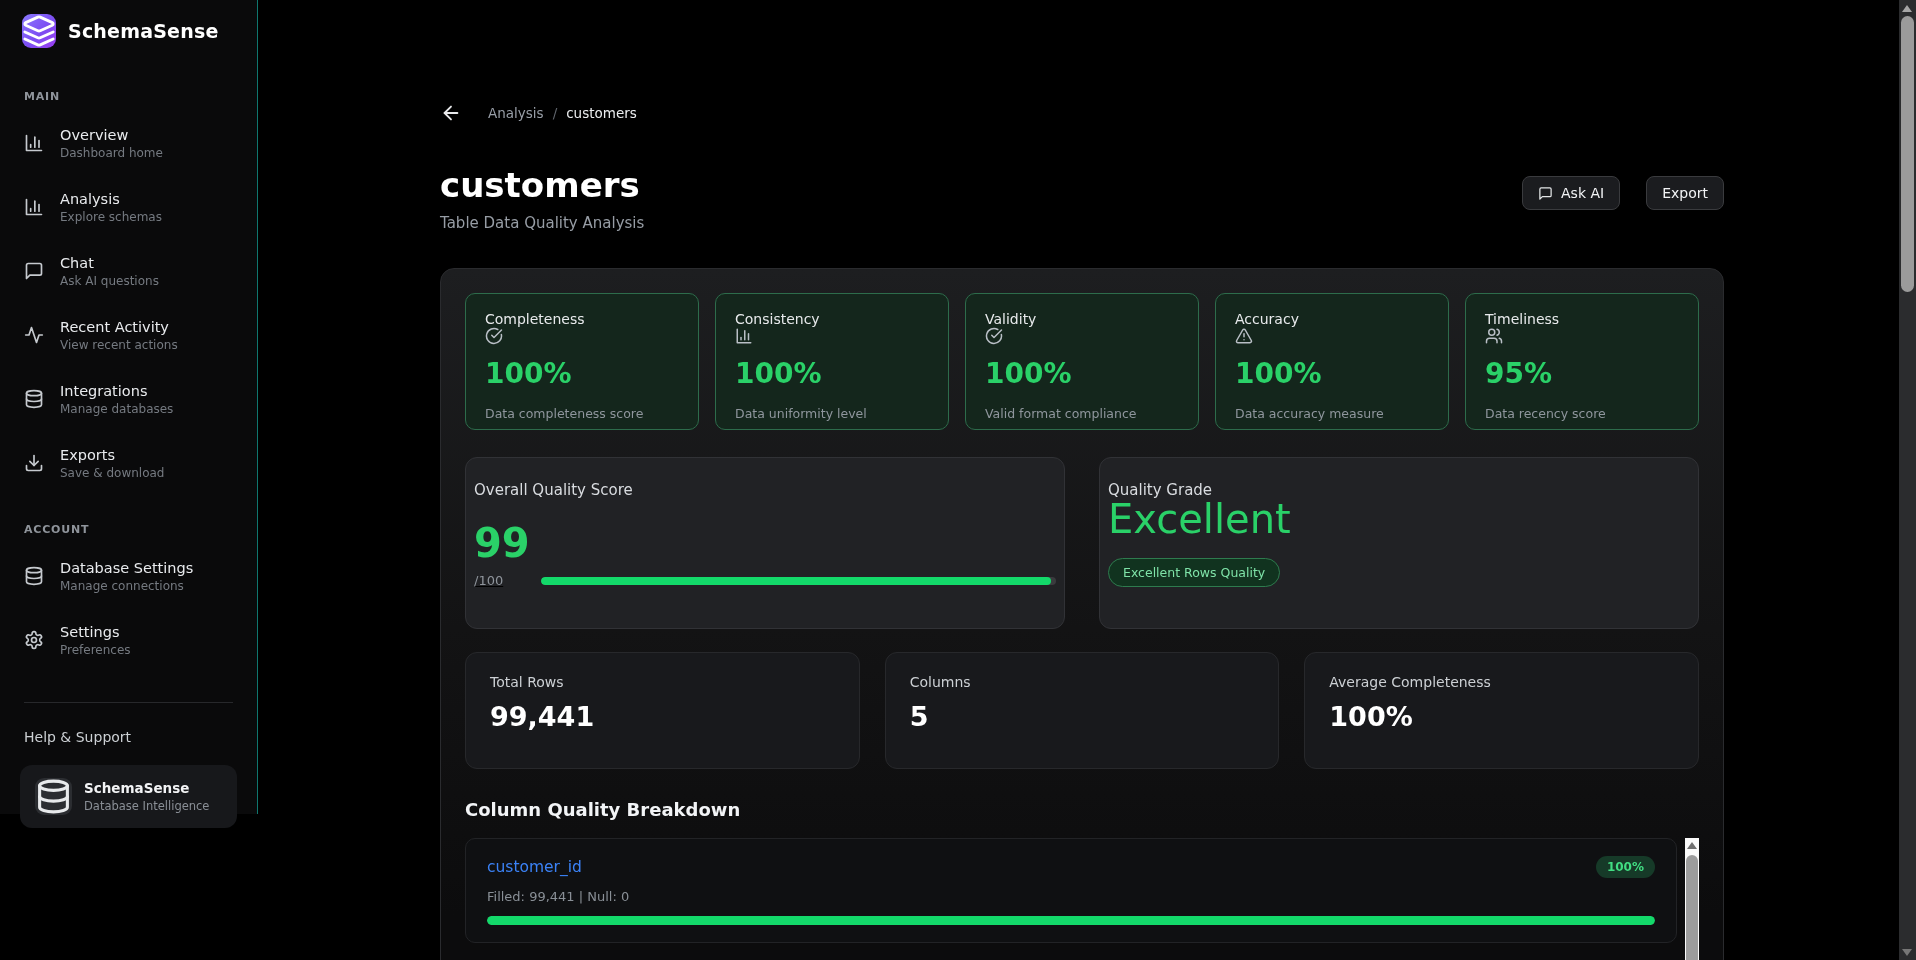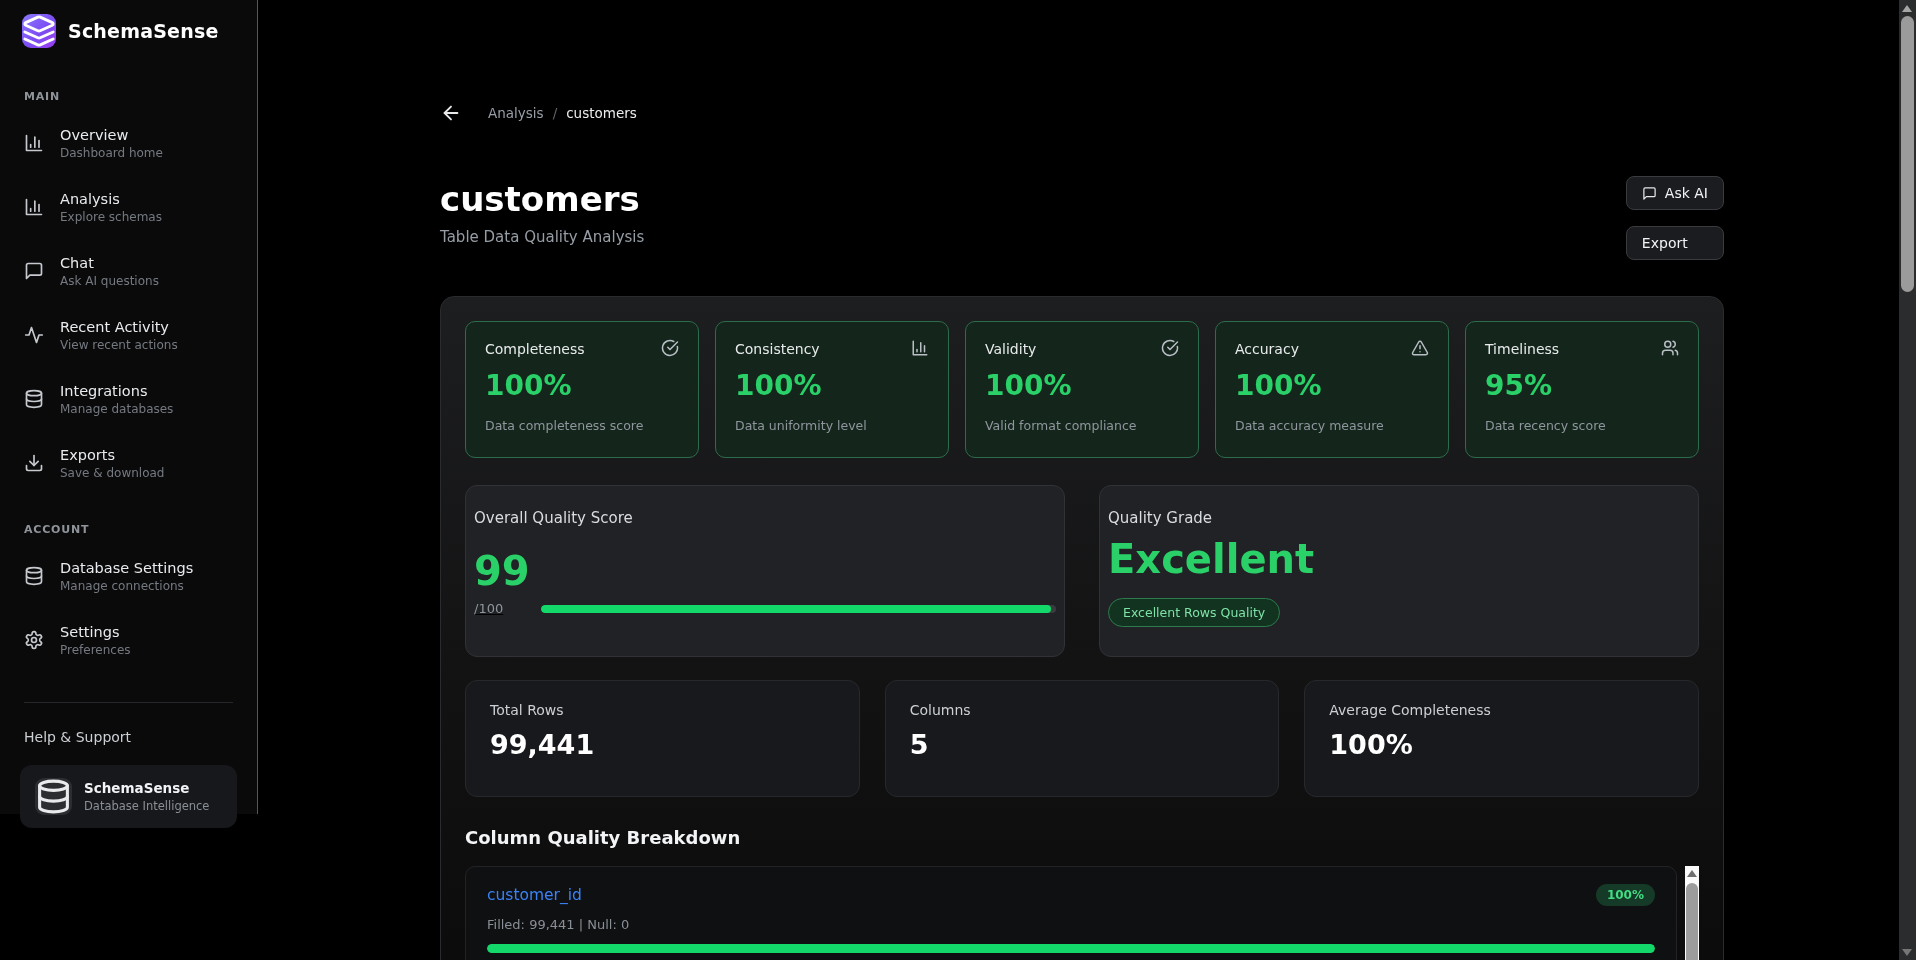--- a/index.html
+++ b/index.html
@@ -33,46 +33,46 @@
   .back-btn { width:22px; height:22px; color:#e8e9eb; cursor:pointer; }
   .back-btn svg { width:100%; height:100%; }
   .crumbs { margin-left:26px; font-size:13.5px; display:flex; align-items:center; gap:9px; }
   .crumb-parent { color:#999fa8; cursor:pointer; }
   .crumb-sep { color:#60656c; }
   .crumb-current { color:#eceef0; }
 
   .header-row { margin-top:42px; display:flex; justify-content:space-between; align-items:center; }
   .page-title { font-size:34px; font-weight:700; color:#ffffff; line-height:1.15; }
   .page-sub { margin-top:9px; font-size:15px; color:#979da5; }
-  .header-actions { display:flex; gap:16px; align-self:flex-start; margin-top:10px;flex-direction:column; }
+  .header-actions { display:flex; gap:26px; align-self:flex-start; margin-top:10px; }
   .btn { height:34px; padding:0 15px; background:#1b1c1f; border:1px solid #3a3b3e; border-radius:8px; color:#f2f3f5; font-size:14px; display:flex; align-items:center; gap:8px; cursor:pointer; font-family:inherit; }
   .btn .btn-icon { width:15px; height:15px; color:#e4e6e8; }
   .btn .btn-icon svg { width:100%; height:100%; }
 
   .panel { margin-top:36px; border:1px solid #2a2b2e; border-radius:14px; padding:24px; height:900px;
            background:linear-gradient(180deg,#1d1e20 0%, #131314 40%, #0c0c0d 72%); }
 
   .metrics-row { display:grid; grid-template-columns:repeat(5,1fr); gap:16px; }
   .metric-card { background:#14261c; border:1px solid #2d6c4b; border-radius:10px; padding:17px 19px; height:137px; }
-  .metric-head { display:flex; justify-content:space-between; align-items:flex-end; }
+  .metric-head { display:flex; justify-content:space-between; align-items:flex-start;flex-direction:column; }
   .metric-title { font-size:14px; color:#e8eaec; }
   .metric-icon { width:18px; height:18px; color:#b9bfc6; }
   .metric-icon svg { width:100%; height:100%; }
   .metric-value { margin-top:12px; font-size:28px; font-weight:700; color:#2ad168; }
   .metric-caption { margin-top:16px; font-size:12.5px; color:#8f969d; }
 
   .score-row { margin-top:27px; display:grid; grid-template-columns:1fr 1fr; gap:34px; }
   .score-card { background:#212225; border:1px solid #313236; border-radius:12px; padding:23px 8px; height:172px; }
   .score-label { font-size:15px; color:#d9dce0; }
   .score-value { margin-top:24px; font-size:40px; font-weight:700; color:#2ad168; line-height:1; }
   .score-bottom { margin-top:10px; display:flex; align-items:center;text-decoration:underline; }
   .score-denom { font-size:13px; color:#8f959c; }
   .score-bar-track { flex:1; margin-left:38px; height:8px; border-radius:4px; background:#3a3b3e; overflow:hidden; }
   .score-bar-fill { height:100%; border-radius:4px; background:#13d96a; }
-  .grade-value { margin-top:12px; font-size:40px; font-weight:700; color:#2ad168; line-height:1; }
+  .grade-value { margin-top:0; font-size:40px; font-weight:400; color:#2ad168; line-height:1; }
   .grade-badge { display:inline-block; margin-top:19px; padding:6px 14px; border-radius:999px; border:1px solid #2e7b4e; background:#11331f; color:#7fe3a8; font-size:12.5px; }
 
   .stats-row { margin-top:23px; display:grid; grid-template-columns:repeat(3,1fr); gap:25px; }
   .stat-card { background:#18191c; border:1px solid #27282b; border-radius:12px; padding:21px 24px; height:117px; }
   .stat-label { font-size:14px; color:#ccd0d4; }
   .stat-value { margin-top:11px; font-size:27px; font-weight:700; color:#ffffff; }
 
   .breakdown-heading { margin-top:30px; font-size:18px; font-weight:700; color:#f2f4f6; }
   .col-list { margin-top:18px; position:relative; height:220px; padding-right:22px; }
   .col-card { background:#0f1012; border:1px solid #222326; border-radius:10px; padding:17px 21px; }

